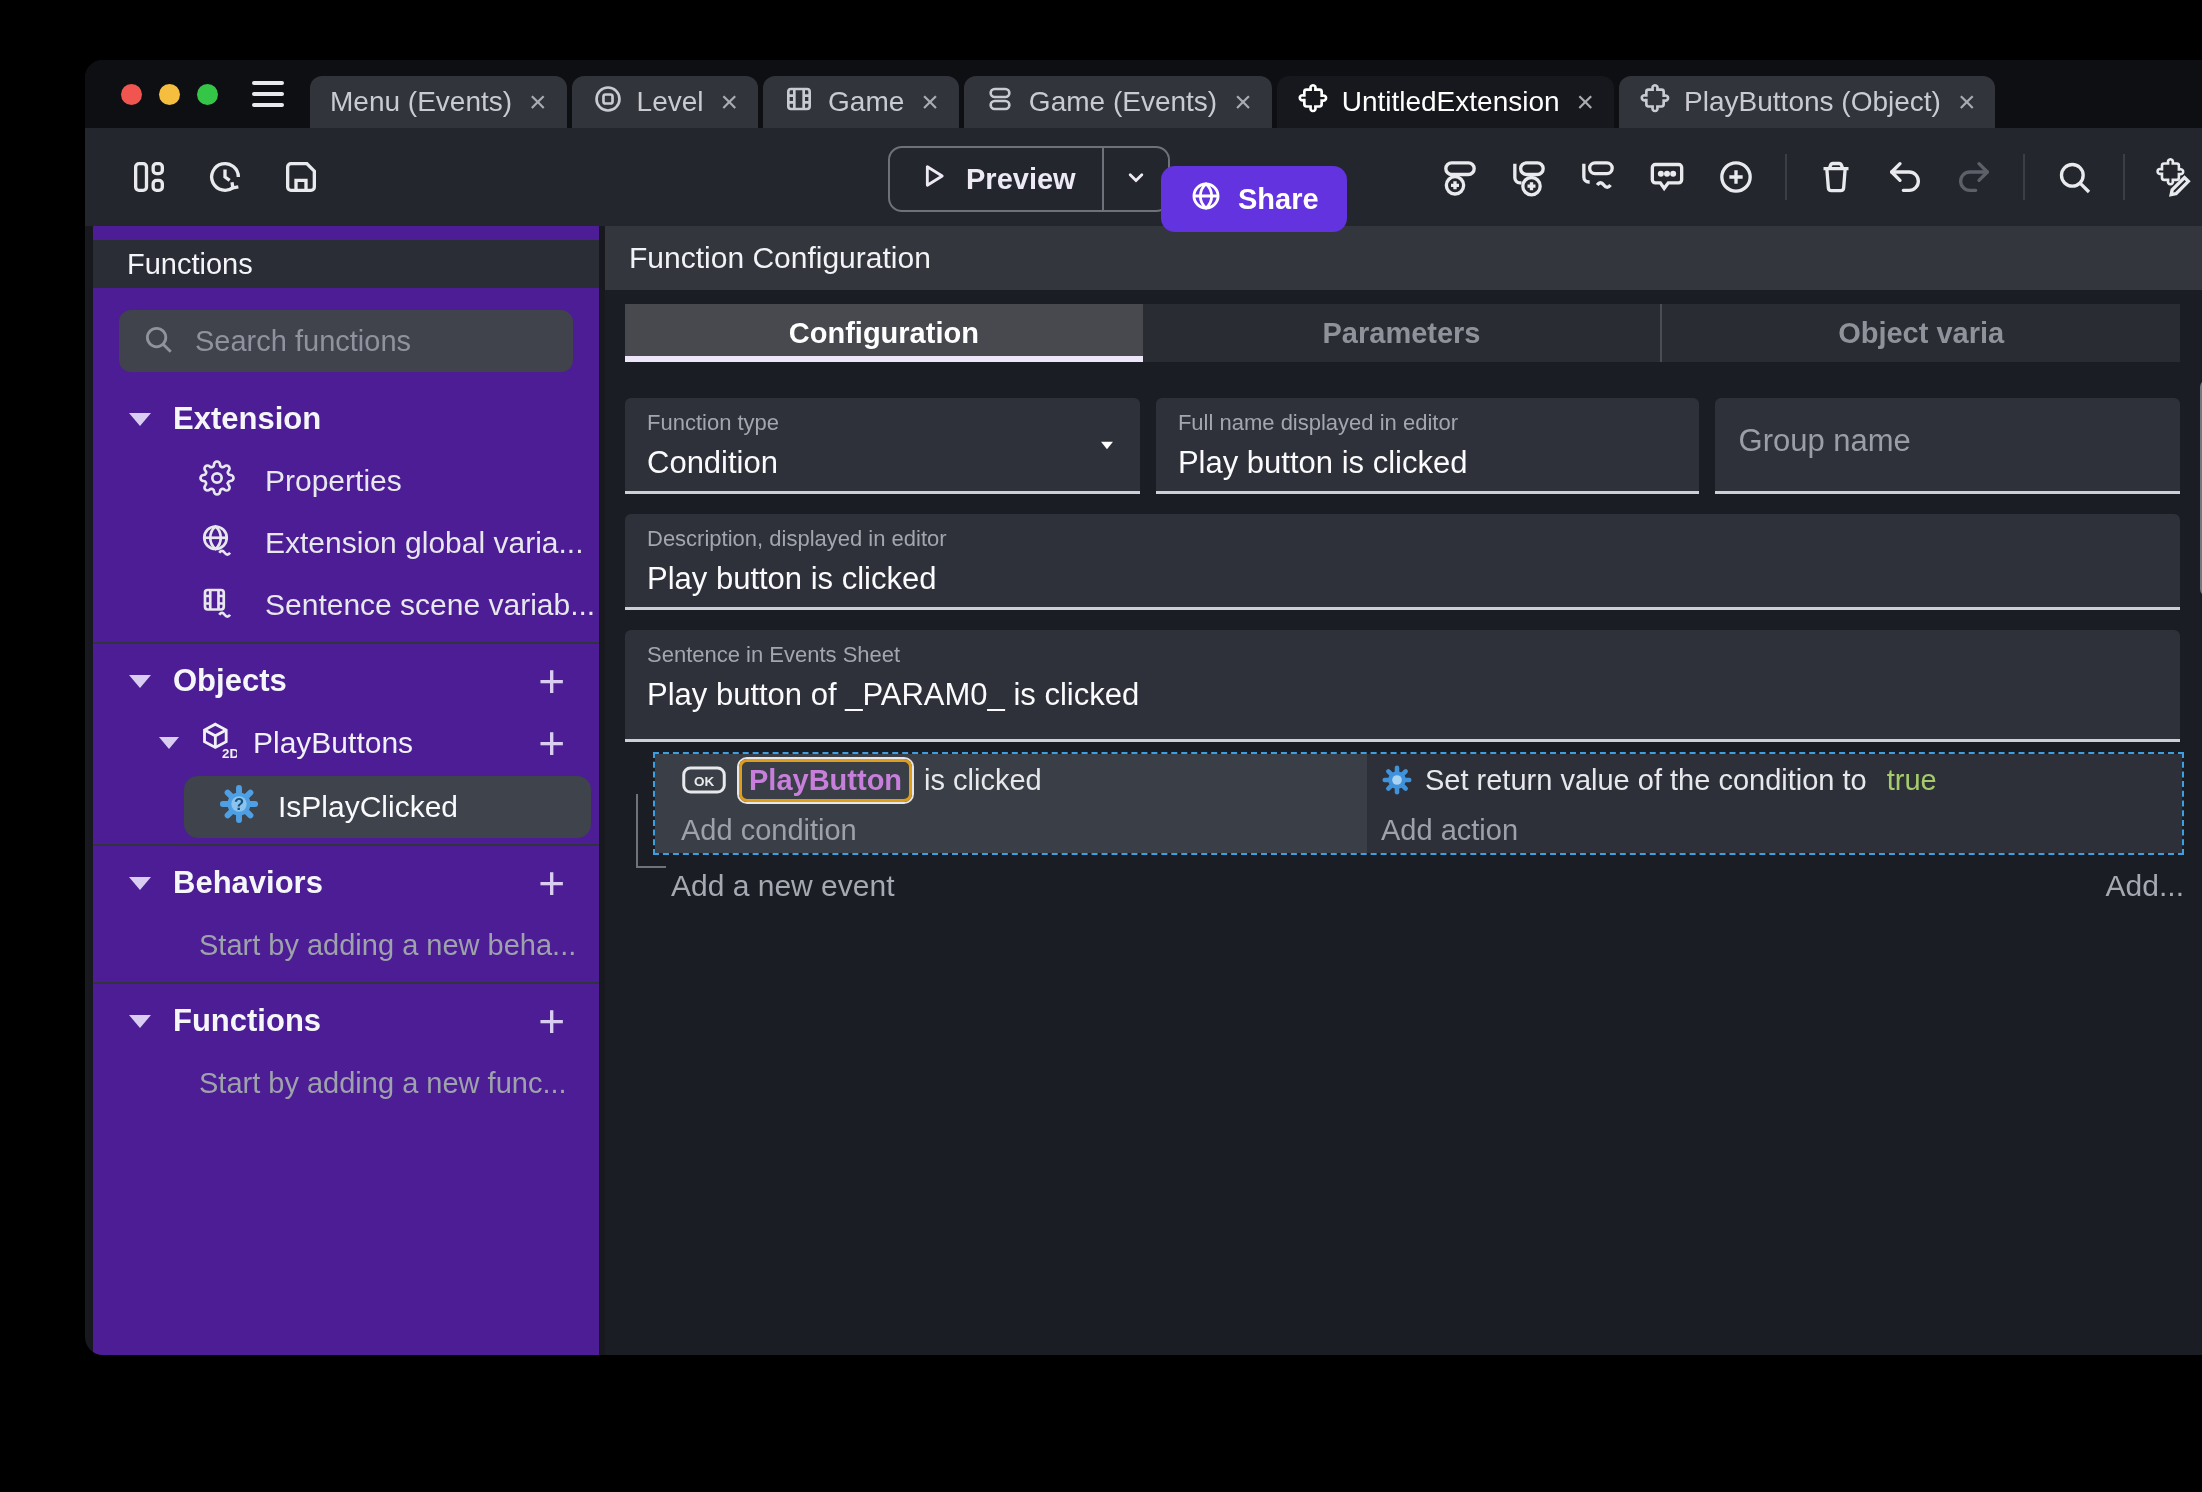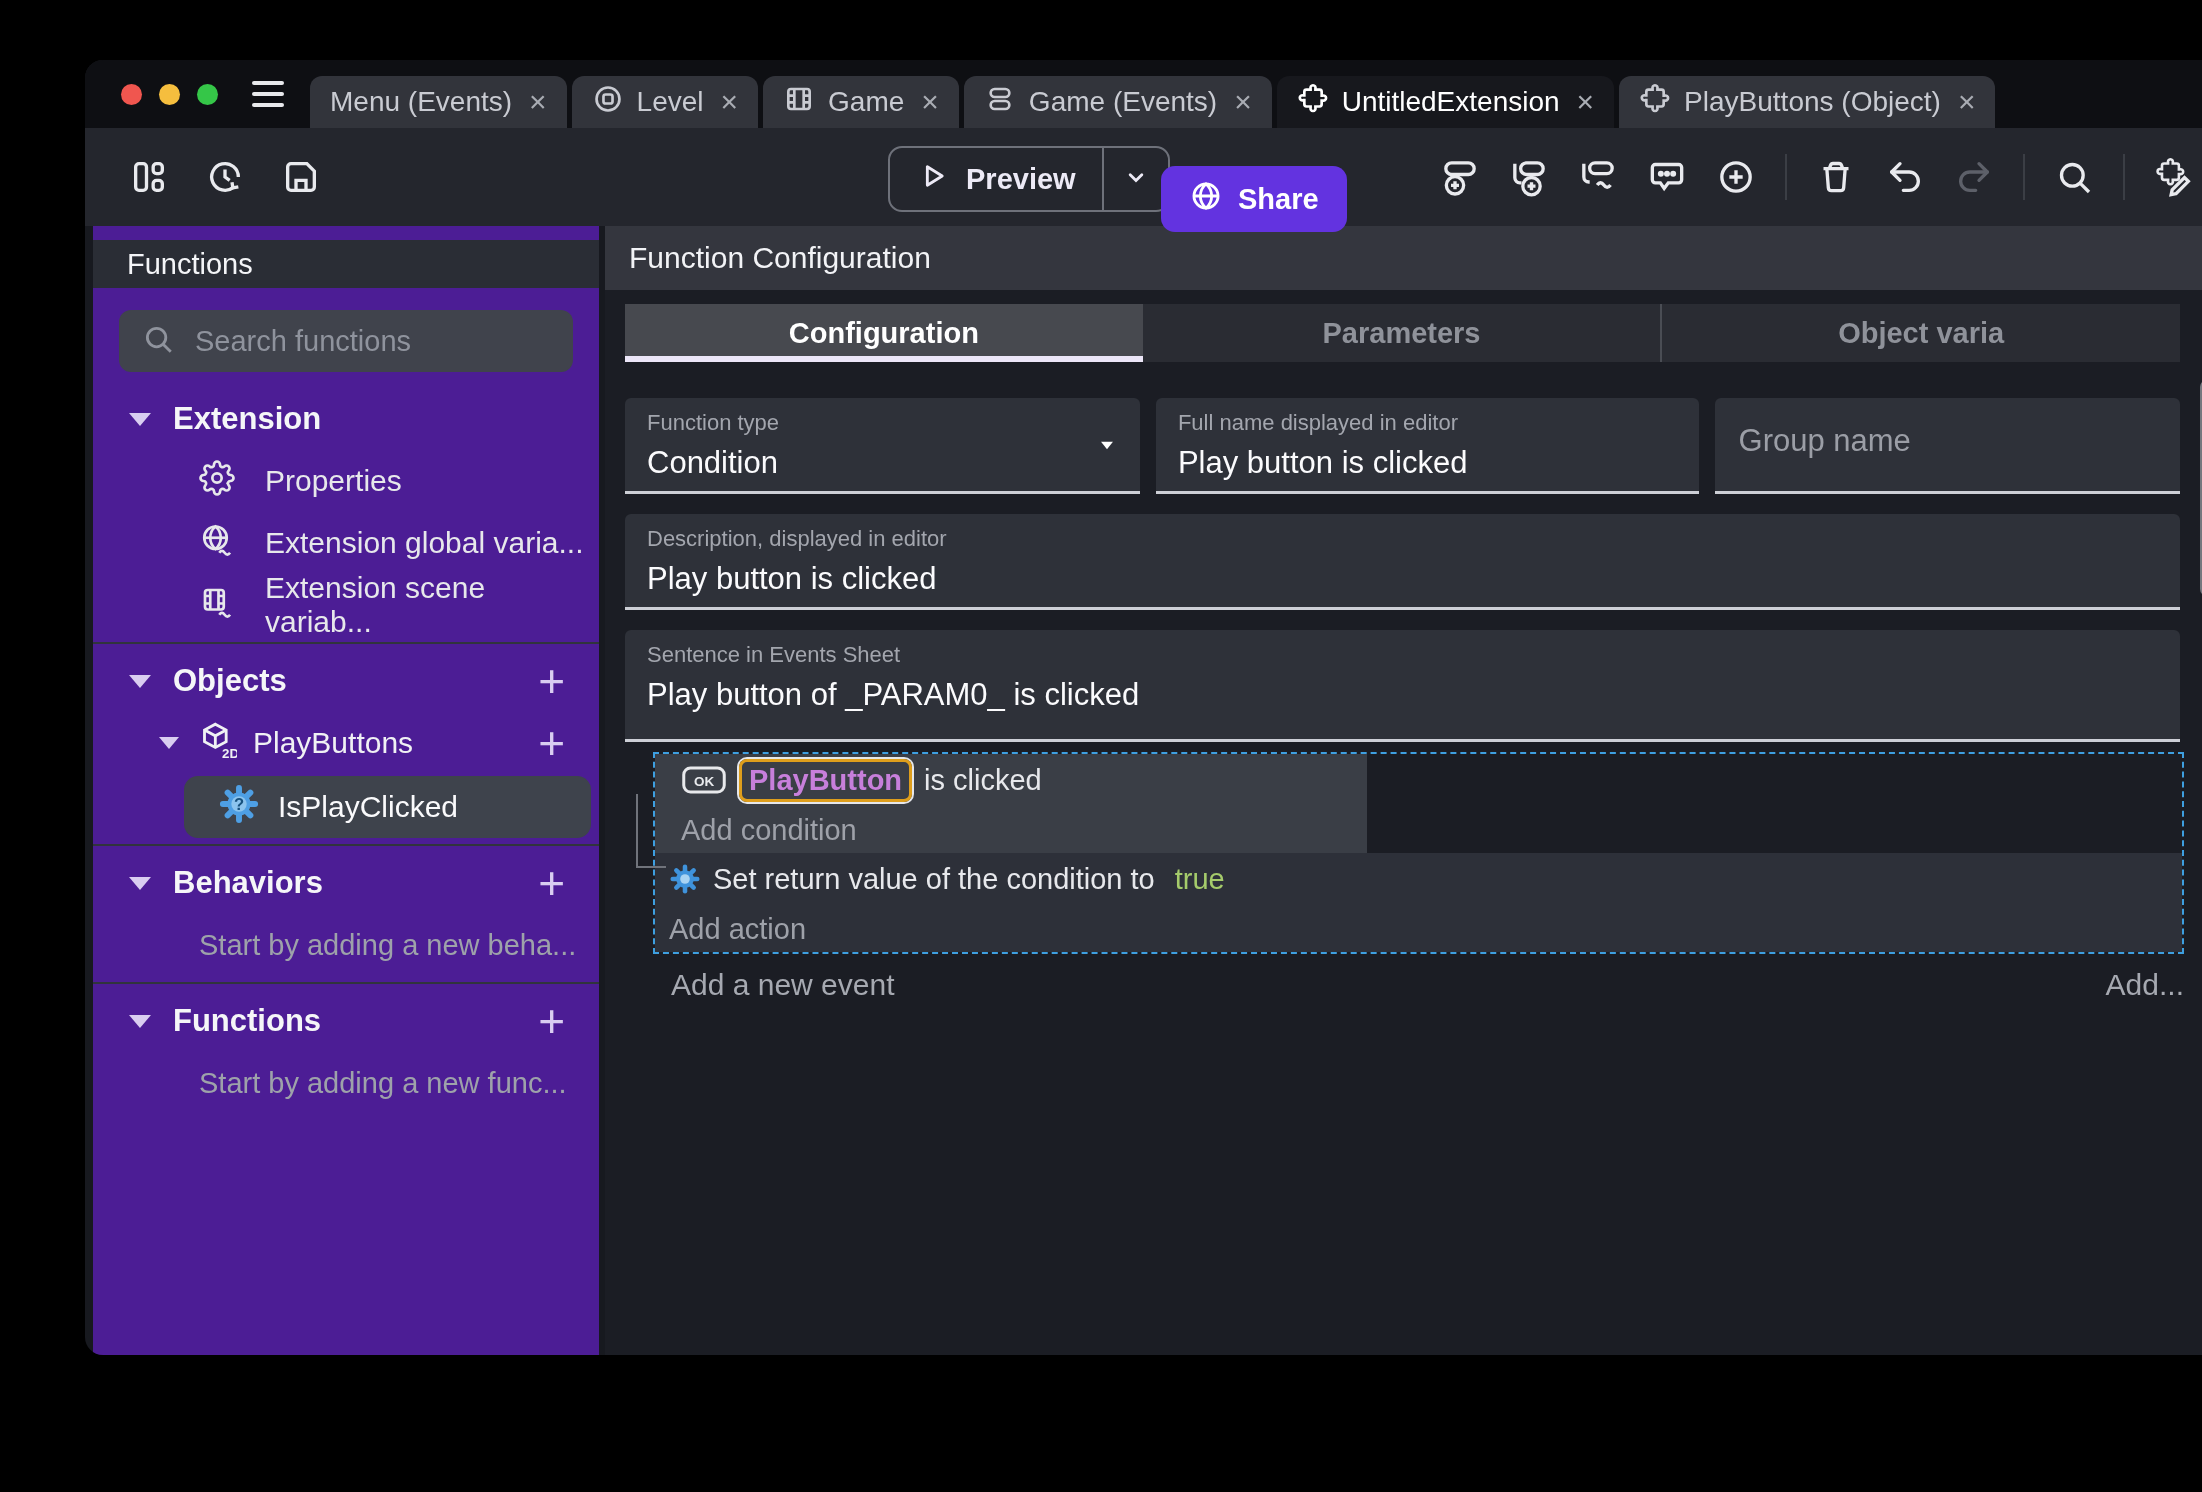--- a/index.html
+++ b/index.html
@@ -73,21 +73,21 @@
   .f-value{font-size:31px;color:#FBFBFD;margin-top:9px;}
   .caret-dd{position:absolute;right:20px;top:50%;margin-top:-13px;width:26px;height:26px;color:#FFFFFF;}
   .field.ghost{display:flex;align-items:center;padding-top:0;padding-bottom:8px;}
   .field.ghost input{background:transparent;border:none;outline:none;font-size:31px;color:#C6C9D0;width:100%;font-family:inherit;}
   .field.ghost input::placeholder{color:#9B9EA6;opacity:1;}
   .field.wide{margin:20px 56px 0 20px;display:block;}
   .field.tall{padding-bottom:26px;}
 
   
   .events{margin-top:10px;position:relative;}
-  .event-box{margin:0 52px 0 48px;border:2px dashed #3E9FE0;display:flex;flex-direction:column;}
+  .event-box{margin:0 52px 0 48px;border:2px dashed #3E9FE0;display:flex;}
   .cond{width:712px;background:#3A3E46;padding:5px 0 8px 26px;flex:none;box-sizing:border-box;}
   .act{flex:1;background:#2D3039;padding:5px 0 8px 14px;}
   .row1{height:42px;display:flex;align-items:center;gap:12px;font-size:29px;color:#E7E8EC;white-space:nowrap;}
   .row1 .okicon{width:46px;height:30px;flex:none;}
   .row1 .gearicon{width:32px;height:32px;flex:none;}
   .row2{height:30px;display:flex;align-items:center;font-size:29px;color:#9EA1A9;margin-top:14px;}
   .obj-chip{color:#C77FDB;font-weight:bold;border:3px solid #DE9E1C;border-radius:8px;padding:0 7px;box-shadow:0 0 0 2px #E6E7EA;line-height:37px;}
   .true-val{color:#A5CB6B;margin-left:8px;}
   .bracket{position:absolute;left:31px;top:42px;width:28px;height:72px;border-left:2px solid #70737B;border-bottom:2px solid #70737B;}
   .add-row{margin:14px 52px 0 66px;display:flex;justify-content:space-between;align-items:center;font-size:30px;color:#A6A9B1;height:34px;}
@@ -285,21 +285,21 @@
                   <path d="M13.5 20.5c1.2-1.6 2.4-1.6 3.6 0s2.4 1.6 3.6 0"></path>
                 </svg></span>
             <span>Extension global varia...</span>
           </div>
           <div class="item">
             <span><svg viewBox="0 0 24 24" fill="none" stroke="currentColor" stroke-width="1.8">
                   <rect x="4" y="4" width="12.5" height="13" rx="1.8"></rect>
                   <path d="M7.5 4v13M13 4v13M4 8h3.5M4 13h3.5M13 8h3.5M13 13h3.5"></path>
                   <path d="M13.5 20.5c1.2-1.6 2.4-1.6 3.6 0s2.4 1.6 3.6 0"></path>
                 </svg></span>
-            <span>Extension scene variab...</span>
+            <span>Sentence scene variab...</span>
           </div>
 
           <div class="sb-div"></div>
 
           <div class="sec">
             <span class="chev"></span>
             <span class="lbl">Objects</span>
             <span class="plus">+</span>
           </div>
           <div class="subsec">

